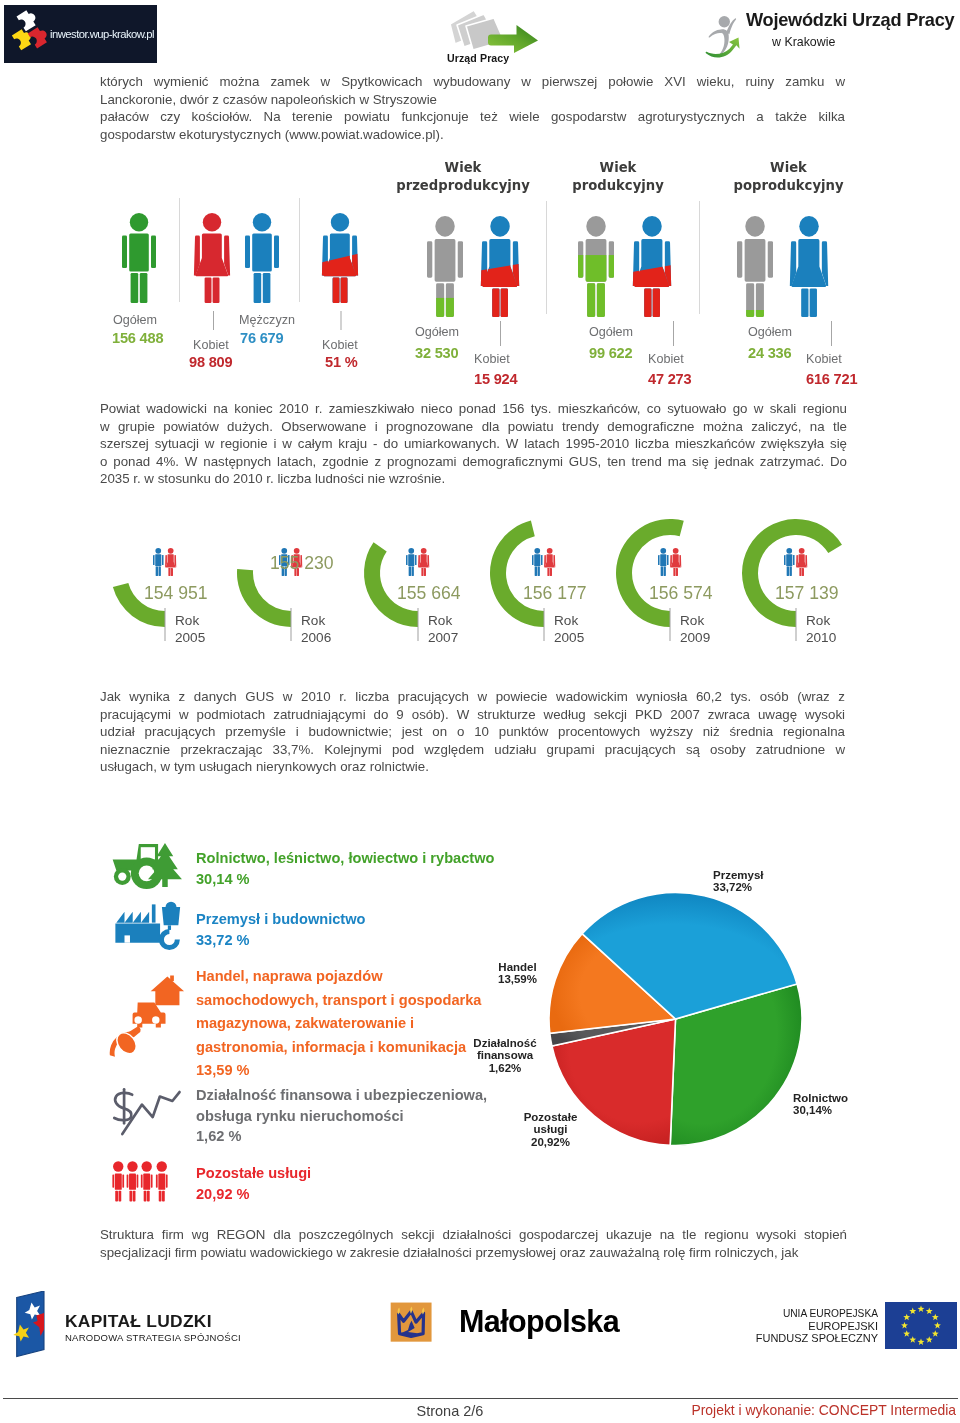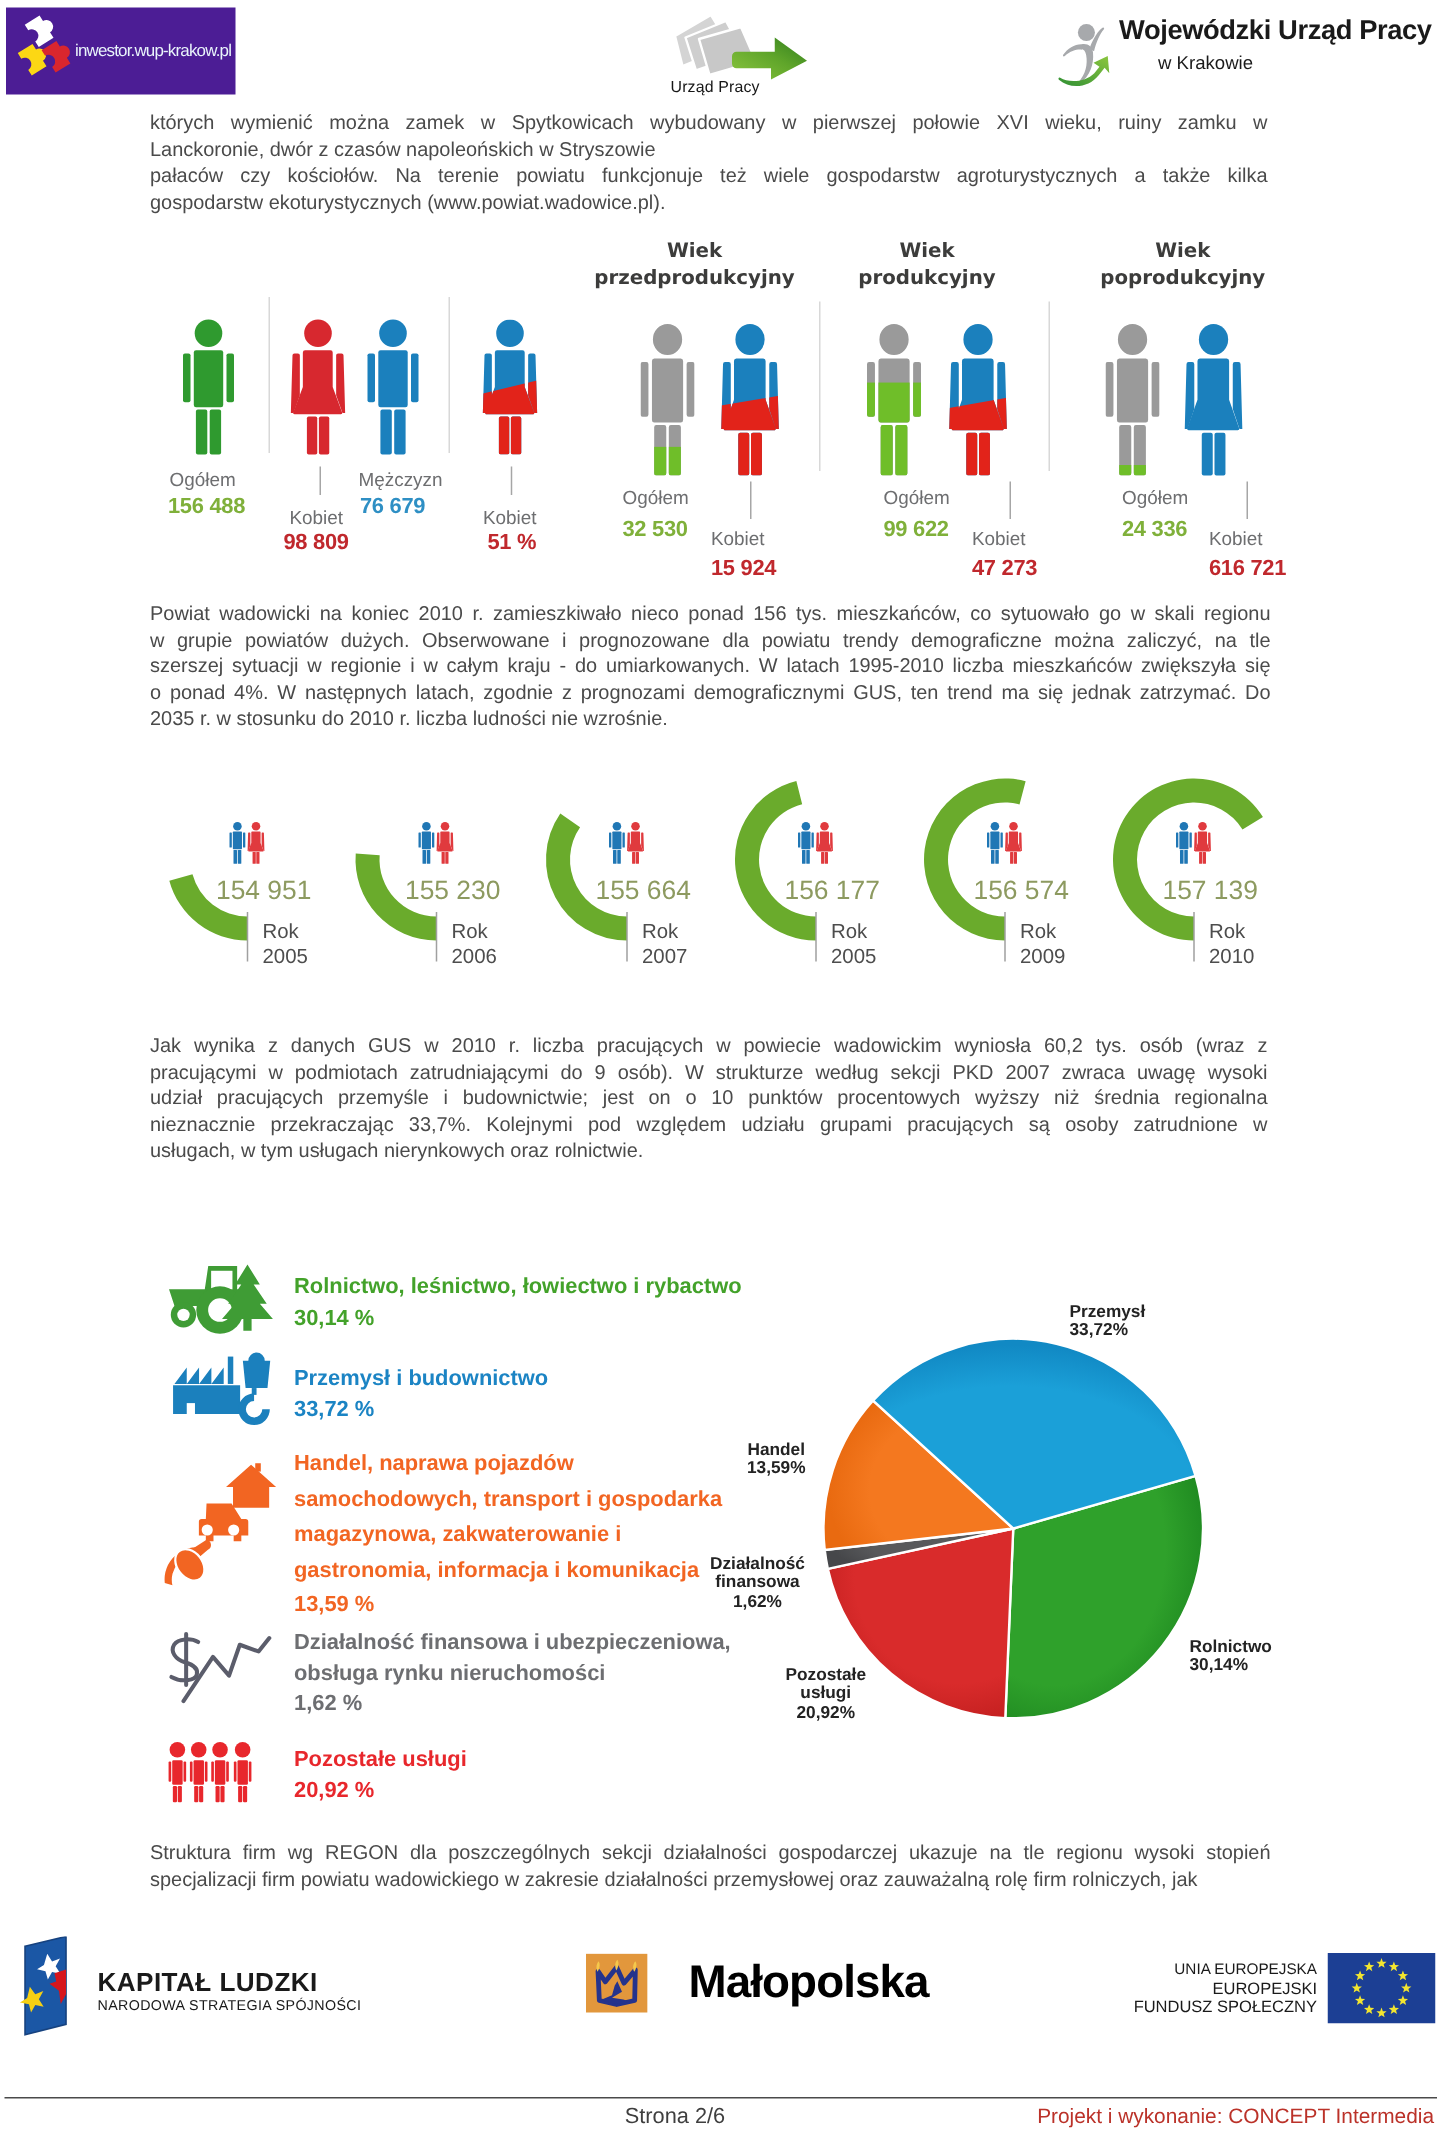--- a/index.html
+++ b/index.html
@@ -1,21 +1,21 @@
 <!DOCTYPE html>
 <html><head>
 <meta charset="utf-8">
 <style>
   html,body{margin:0;padding:0;}
   body{width:960px;height:1423px;background:#fff;font-family:"Liberation Sans",sans-serif;position:relative;overflow:hidden;}
   .page{position:absolute;left:0;top:0;width:960px;height:1423px;}
   .abs{position:absolute;}
 
   
-  #hdr-logo-box{left:4px;top:5px;width:153px;height:58px;background:#4c1d95;}
+  #hdr-logo-box{left:4px;top:5px;width:153px;height:58px;background:#0f172a;}
   #hdr-logo-text{position:absolute;left:46px;top:23px;font-size:11.3px;color:#e9f4fb;font-family:"Liberation Sans",sans-serif;letter-spacing:-.55px;white-space:nowrap;}
   #urzad-logo{left:446px;top:3px;width:100px;height:62px;}
   #wup-logo{left:692px;top:8px;width:268px;height:52px;}
 
   
   .para{position:absolute;color:#4a4a4a;font-family:"Liberation Sans",sans-serif;font-size:13.3px;line-height:17.6px;text-align:justify;}
   .pline{text-align:justify;text-align-last:justify;white-space:nowrap;}
   .pline.last{text-align-last:left;}
   .sline{display:block;}
   .fig-label{position:absolute;font-family:"Liberation Sans",sans-serif;font-size:12.6px;color:#6d6e70;white-space:nowrap;}
@@ -63,21 +63,21 @@
             <stop offset="1" stop-color="#2f7d1e"></stop>
         </linearGradient>
       </defs>
       <g>
         <path d="M7 39 L2 19 L26 5 L39 26 Z" fill="#d4d4d4" stroke="#fff" stroke-width="1.6" stroke-linejoin="round"></path>
         <path d="M16 42 L9 20 L36 9 L48 31 Z" fill="#cecece" stroke="#fff" stroke-width="1.6" stroke-linejoin="round"></path>
         <path d="M25 45 L18 21 L46 13 L56 36 Z" fill="#c8c8c8" stroke="#fff" stroke-width="1.6" stroke-linejoin="round"></path>
       </g>
       <path d="M40 32.5 a3 3 0 0 1 3 -3 H68.5 V20 L90 35.5 L66 48 V40.5 H43 a3 3 0 0 1-3-3 Z" fill="url(#gArrow)"></path>
     </svg>
-    <div style="position:absolute;left:1px;top:49px;font-family:'Liberation Sans',sans-serif;font-size:10.6px;font-weight:normal;color:#161616;letter-spacing:.1px;white-space:nowrap;">Urząd Pracy</div>
+    <div style="position:absolute;left:1px;top:49px;font-family:'Liberation Sans',sans-serif;font-size:10.6px;font-weight:bold;color:#161616;letter-spacing:.1px;white-space:nowrap;">Urząd Pracy</div>
   </div>
   </div>
 
   <div class="abs" id="wup-logo">
     <svg width="56" height="63" viewBox="0 0 65 60" style="position:absolute;left:6px;top:-4px;">
       <defs>
         <linearGradient id="gWup" x1="0" y1="1" x2="1" y2="0">
           <stop offset="0" stop-color="#2f8f34"></stop>
           <stop offset="1" stop-color="#8cc63f"></stop>
         </linearGradient>
@@ -399,21 +399,21 @@
           <path d="M8.7 20.5 h16.6 a1.5 1.5 0 0 1 1.5 1.5 V45.0 l6.3 17.0 a.9 .9 0 0 1-.86 1.18 H1.36 a.9 .9 0 0 1-.86-1.18 L6.9 45.0 V22 a1.5 1.5 0 0 1 1.5-1.5 z"></path>
           <path d="M0 23.9 a1.3 1.3 0 0 1 1.3-1.3 h2.3 a1.3 1.3 0 0 1 1.3 1.3 V50.5 l-4.2 11.9 H-1.1 z"></path>
           <path d="M34 23.9 a1.3 1.3 0 0 0-1.3-1.3 h-2.3 a1.3 1.3 0 0 0-1.3 1.3 V50.5 l4.2 11.9 H35.1 z"></path>
           <rect x="9.6" y="64.6" width="6.9" height="25.4" rx="1.2"></rect>
           <rect x="17.6" y="64.6" width="6.9" height="25.4" rx="1.2"></rect>
         </g>
       </g>
     </svg>
     <div class="yr-num" style="left:144px;top:583px;">154 951</div>
     <div class="yr-lbl" style="left:175px;top:612px;"><span>Rok</span><br><span>2005</span></div>
-    <div class="yr-num" style="left:270px;top:583px;">155 230</div>
+    <div class="yr-num" style="left:270px;top:553px;">155 230</div>
     <div class="yr-lbl" style="left:301px;top:612px;"><span>Rok</span><br><span>2006</span></div>
     <div class="yr-num" style="left:397px;top:583px;">155 664</div>
     <div class="yr-lbl" style="left:428px;top:612px;"><span>Rok</span><br><span>2007</span></div>
     <div class="yr-num" style="left:523px;top:583px;">156 177</div>
     <div class="yr-lbl" style="left:554px;top:612px;"><span>Rok</span><br><span>2005</span></div>
     <div class="yr-num" style="left:649px;top:583px;">156 574</div>
     <div class="yr-lbl" style="left:680px;top:612px;"><span>Rok</span><br><span>2009</span></div>
     <div class="yr-num" style="left:775px;top:583px;">157 139</div>
     <div class="yr-lbl" style="left:806px;top:612px;"><span>Rok</span><br><span>2010</span></div>
   </div>

